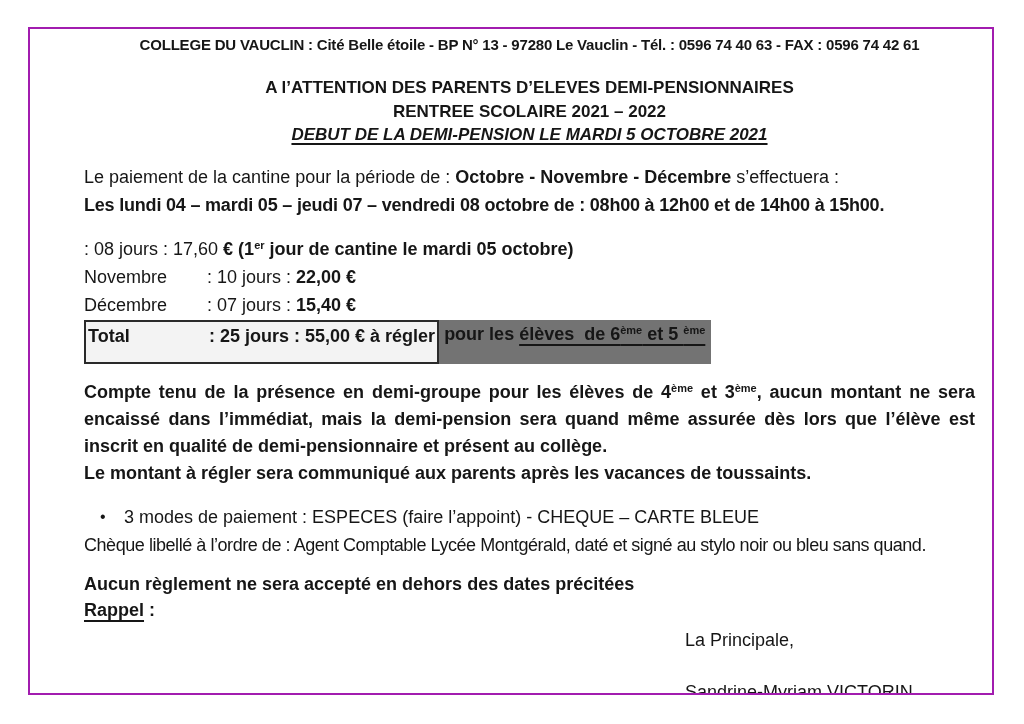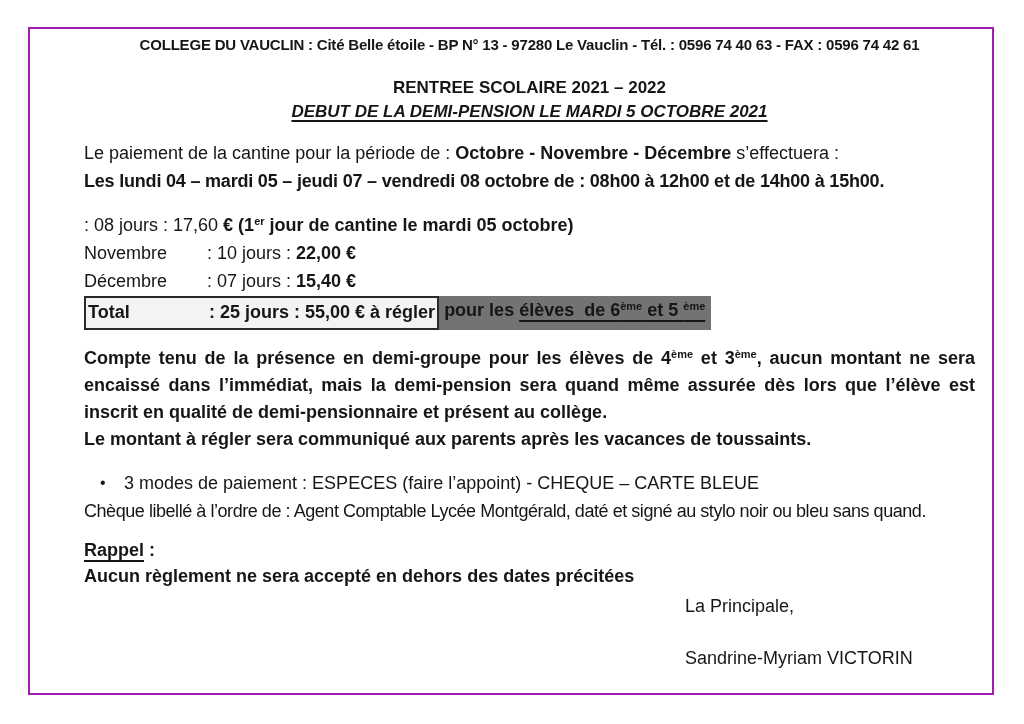--- a/index.html
+++ b/index.html
@@ -58,21 +58,21 @@
   .srow { display: flex; }
   .mcol { width: 123px; flex: none; }
   .trow { display: flex; margin-top: 1px; align-items: stretch; }
   .total-box {
     display: flex;
     box-sizing: border-box;
     min-width: 355px;
     border: 2px solid #2a2a2a;
     background: #f3f3f3;
     font-weight: bold;
-    padding: 0 2px 2px 2px;
+    padding: 0 2px 12px 2px;
   }
   .mcol-in { width: 121px; flex: none; }
   .total-after {
     background: #737373;
     font-weight: bold;
     padding: 0 6px 2px 5px;
   }
   .ul {
     text-decoration: underline;
     text-decoration-thickness: 2px;
@@ -105,20 +105,21 @@
   .sig-name { margin-top: 26px !important; }
 </style>
 </head>
 <body>
 
 <div class="sheet">
 
   <div class="doc-header">COLLEGE DU VAUCLIN : Cité Belle étoile - BP N° 13 - 97280 Le Vauclin - Tél. : 0596 74 40 63 - FAX : 0596 74 42 61</div>
 
   <div class="titles">
+    <div>A l’ATTENTION DES PARENTS D’ELEVES DEMI-PENSIONNAIRES</div>
     <div>RENTREE SCOLAIRE 2021 – 2022</div>
     <div class="title-debut">DEBUT DE LA DEMI-PENSION LE MARDI 5 OCTOBRE 2021</div>
   </div>
 
   <div class="body18">
 
     <div class="intro">
       <p><span class="pre">Le paiement de la cantine pour la période de : </span><b class="pre">Octobre - Novembre - Décembre</b><span class="pre"> s’effectuera :</span></p>
       <p class="intro-l2">Les lundi 04 – mardi 05 – jeudi 07 – vendredi 08 octobre de : 08h00 à 12h00 et de 14h00 à 15h00.</p>
     </div>
@@ -149,22 +150,22 @@
 
     <div class="bullets">
       <div class="bullet-row">
         <span class="bullet-glyph">•</span>
         <span>3 modes de paiement : ESPECES (faire l’appoint) - CHEQUE – CARTE BLEUE</span>
       </div>
       <p class="cheque">Chèque libellé à l’ordre de : Agent Comptable Lycée Montgérald, daté et signé au stylo noir ou bleu sans quand.</p>
     </div>
 
     <div class="rappel-block">
+      <p>Aucun règlement ne sera accepté en dehors des dates précitées</p>
       <p><span class="ul">Rappel</span><span class="pre"> :</span></p>
-      <p>Aucun règlement ne sera accepté en dehors des dates précitées</p>
     </div>
 
     <div class="signature">
       <p>La Principale,</p>
       <p class="sig-name">Sandrine-Myriam VICTORIN</p>
     </div>
 
   </div>
 </div>
 

